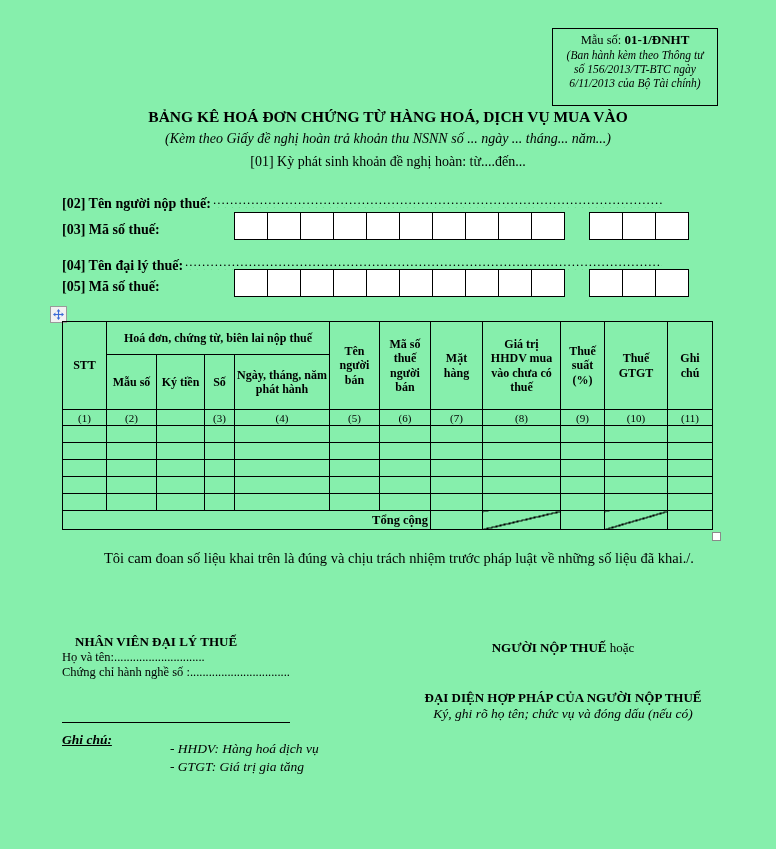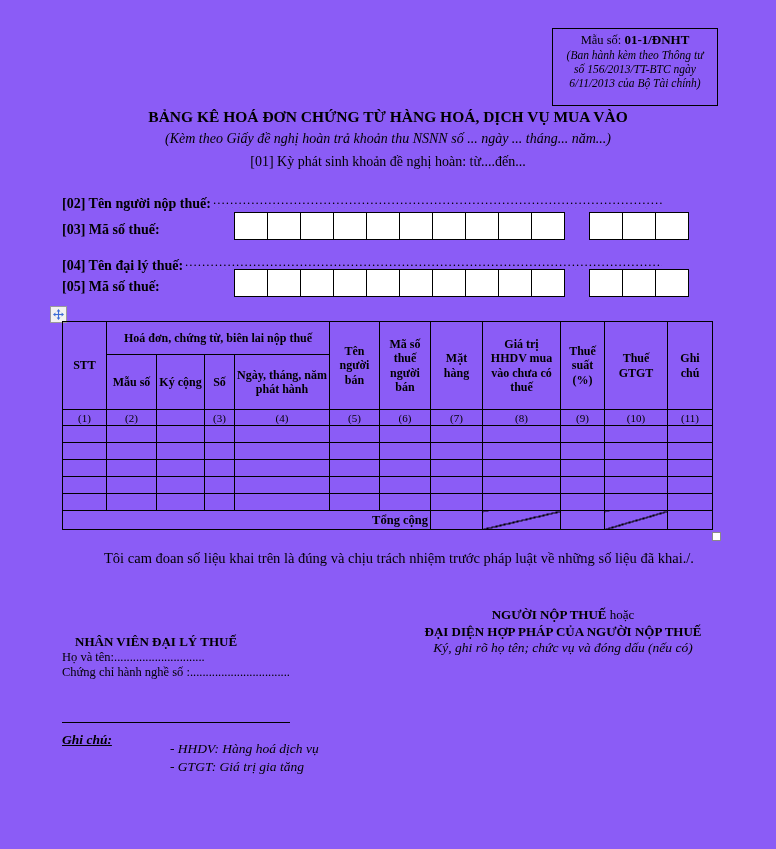--- a/index.html
+++ b/index.html
@@ -1,16 +1,16 @@
 <!DOCTYPE html>
 <html><head>
 <meta charset="utf-8">
 <style>
   html,body{margin:0;padding:0;background:#fff;}
-  .page{position:relative;width:776px;height:849px;background:#8b5cf6;
+  .page{position:relative;width:776px;height:849px;background:#86efac;
         font-family:"Liberation Serif","DejaVu Serif",serif;color:#000;overflow:hidden;}
 
   
   .form-box{position:absolute;left:552px;top:28px;width:164px;height:73px;
             border:1px solid #000;text-align:center;padding-top:3px;}
   .fb-line1{font-size:12.5px;}
   .fb-line1 b{font-size:13px;}
   .fb-it{font-style:italic;font-size:11.5px;line-height:14px;}
 
   .title{position:absolute;left:0;top:108px;width:776px;text-align:center;
@@ -50,21 +50,21 @@
   td.total-label{font-weight:bold;text-align:right;padding-right:4px;}
   td.diag{background:linear-gradient(to bottom right,transparent calc(50% - 0.7px),#000 calc(50% - 0.7px),#000 calc(50% + 0.7px),transparent calc(50% + 0.7px));}
   .resize-handle{position:absolute;left:712px;top:532px;width:7px;height:7px;
                  border:1px solid #8a8a8a;background:#fff;}
 
   .declaration{position:absolute;left:62px;top:548px;width:652px;font-size:14.5px;
                line-height:20px;text-align:justify;text-indent:42px;}
 
   .sig-right{position:absolute;left:383px;top:607px;width:360px;text-align:center;}
   .sig-date{font-style:italic;font-size:14px;}
-  .sig-b{font-weight:bold;font-size:13px;line-height:16.5px;}
+  .sig-b{font-weight:bold;font-size:13px;line-height:16.5px;margin-top:33px;}
   .sig-or{font-weight:normal;font-size:13px;}
   .sig-note{font-style:italic;font-size:13.5px;}
 
   .sig-left{position:absolute;left:62px;top:634px;width:300px;}
   .agent-title{font-weight:bold;font-size:13px;padding-left:13px;}
   .agent-line{font-size:12.5px;margin-top:0;}
 
   .foot-line{position:absolute;left:62px;top:722px;width:228px;border-top:1.4px solid #000;}
   .gc-label{position:absolute;left:62px;top:732px;font-weight:bold;font-style:italic;
             font-size:13.5px;text-decoration:underline;}
@@ -178,21 +178,21 @@
       <th rowspan="2">Tên người bán</th>
       <th rowspan="2">Mã số thuế người bán</th>
       <th rowspan="2">Mặt hàng</th>
       <th rowspan="2">Giá trị HHDV mua vào chưa có thuế</th>
       <th rowspan="2">Thuế suất (%)</th>
       <th rowspan="2">Thuế GTGT</th>
       <th rowspan="2">Ghi chú</th>
     </tr>
     <tr>
       <th style="height:54px">Mẫu số</th>
-      <th>Ký cộng</th>
+      <th>Ký tiền</th>
       <th>Số</th>
       <th>Ngày, tháng, năm phát hành</th>
     </tr>
     <tr class="numrow">
       <td>(1)</td>
       <td>(2)</td>
       <td></td>
       <td>(3)</td>
       <td>(4)</td>
       <td>(5)</td>

